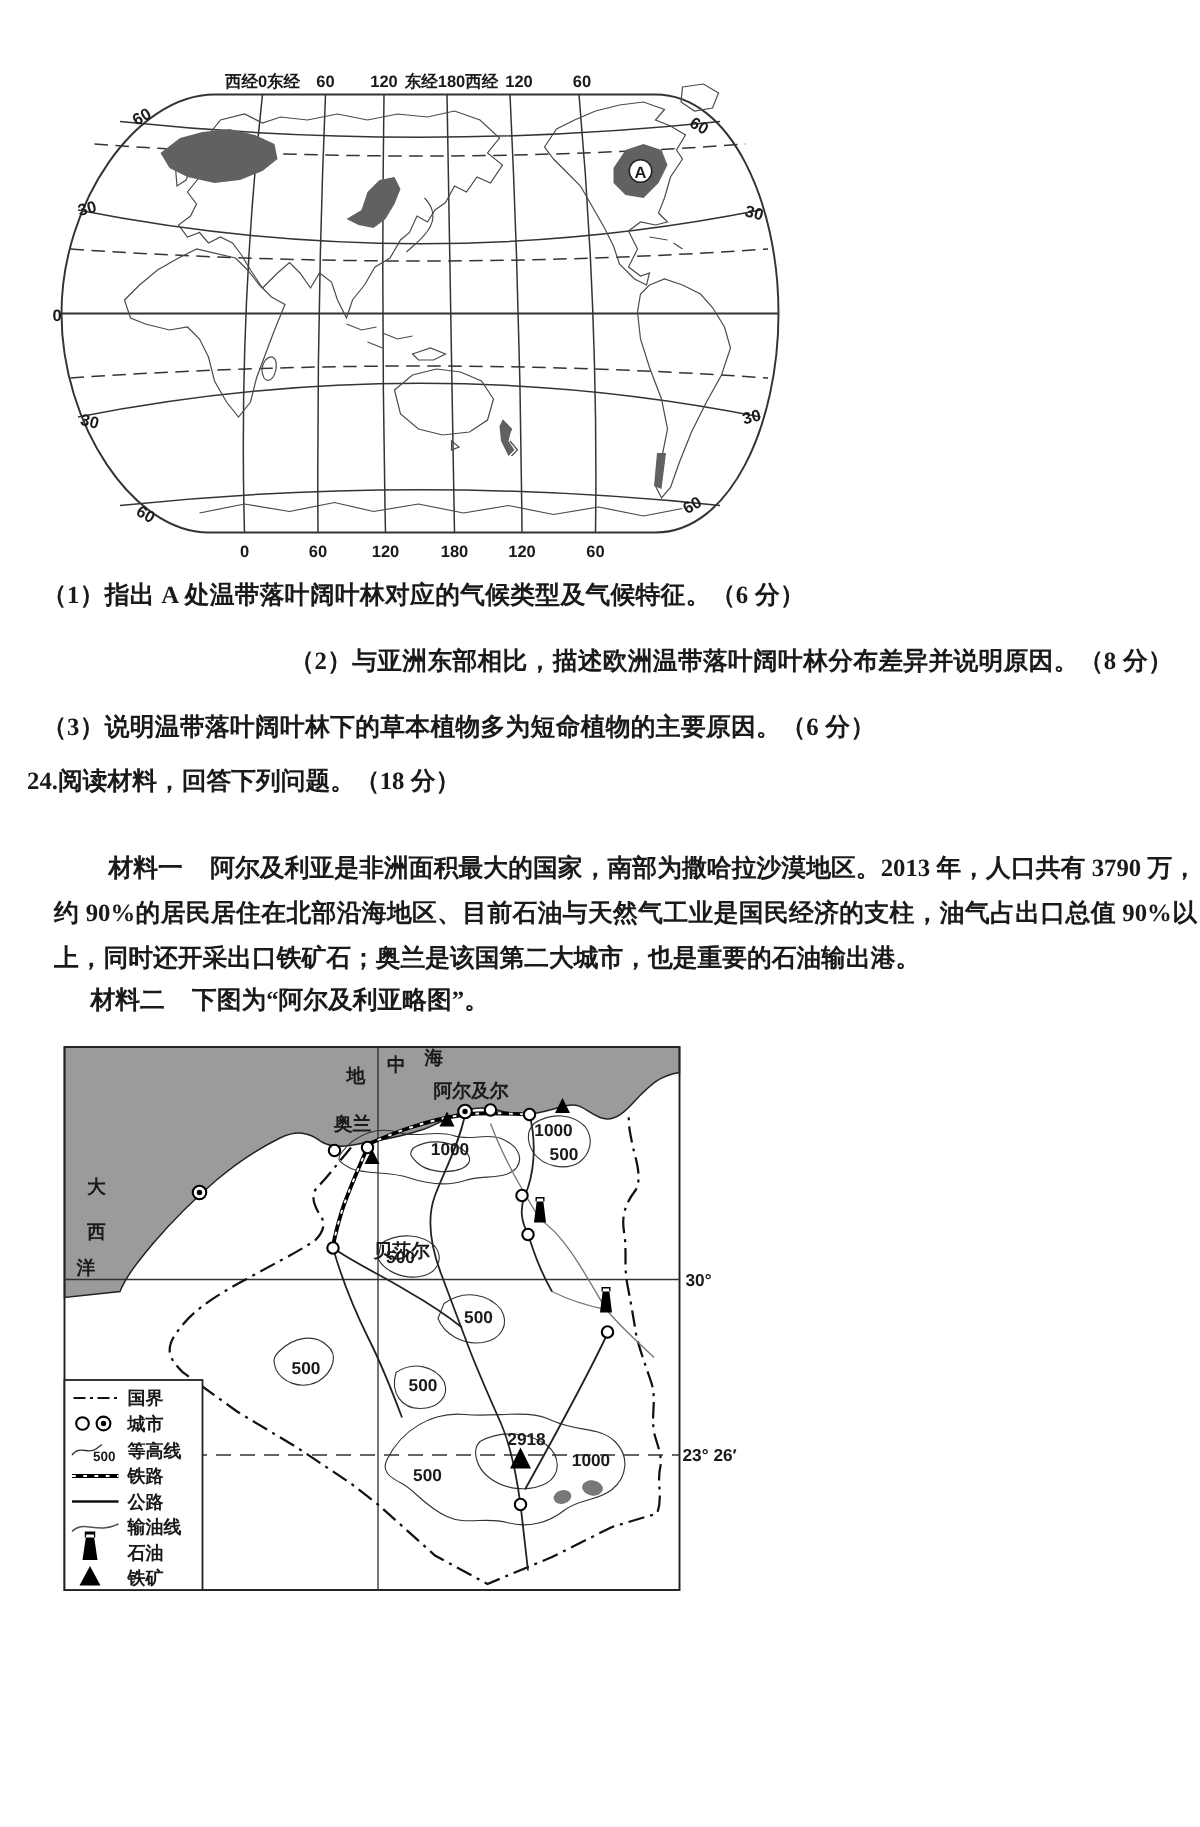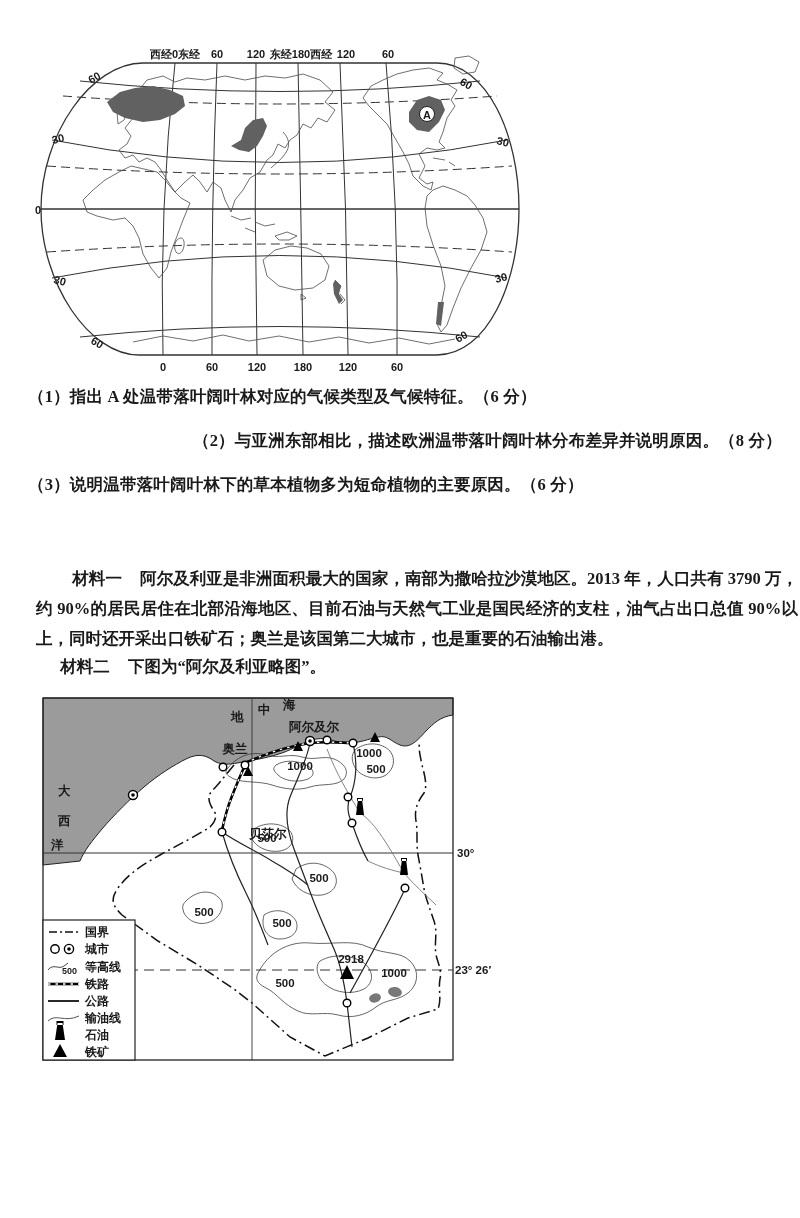--- a/index.html
+++ b/index.html
@@ -126,20 +126,21 @@
         <text class="tick" x="461" y="243" transform="rotate(-14 461 243)">30</text>
         <text class="tick" x="423" y="303" transform="rotate(-30 423 303)">60</text>
       </g>
     </svg>
   </div>
 
   <div class="qline" style="top:386px;">（1）指出 A 处温带落叶阔叶林对应的气候类型及气候特征。（6 分）</div>
   <div class="qline" style="top:430px;text-align:right;">（2）与亚洲东部相比，描述欧洲温带落叶阔叶林分布差异并说明原因。（8 分）</div>
   <div class="qline" style="top:474px;">（3）说明温带落叶阔叶林下的草本植物多为短命植物的主要原因。（6 分）</div>
 
+  <div class="hline" style="top:510px;">24.阅读材料，回答下列问题。（18 分）</div>
 
   <p class="para" style="top:548px;margin:16px;"><span class="mat-label">材料一</span><span>阿尔及利亚是非洲面积最大的国家，南部为撒哈拉沙漠地区。2013 年，人口共有 3790 万，约 90%的居民居住在北部沿海地区、目前石油与天然气工业是国民经济的支柱，油气占出口总值 90%以上，同时还开采出口铁矿石；奥兰是该国第二大城市，也是重要的石油输出港。</span></p>
 
   <p class="para" style="top:648px;margin:4px;"><span class="mat-label">材料二</span><span>下图为“阿尔及利亚略图”。</span></p>
 
   <div class="mapwrap" style="left:38px;top:693px;width:470px;height:375px;">
     <svg width="470" height="375" viewBox="0 0 470 375">
 
       <path class="seafill" d="M 5,5 L 415,5 L 415,22 C 402,24 396,30 388,38 C 380,47 372,56 362,52 C 352,48 350,42 340,44 C 330,46 322,50 310,50 C 298,50 290,44 278,46 C 264,49 256,56 244,60 C 232,64 222,66 210,68 C 198,70 186,74 176,68 C 168,62 160,60 148,66 C 136,72 120,82 106,94 C 92,106 76,122 64,136 C 54,148 46,158 42,168 L 5,172 Z"></path>
 

